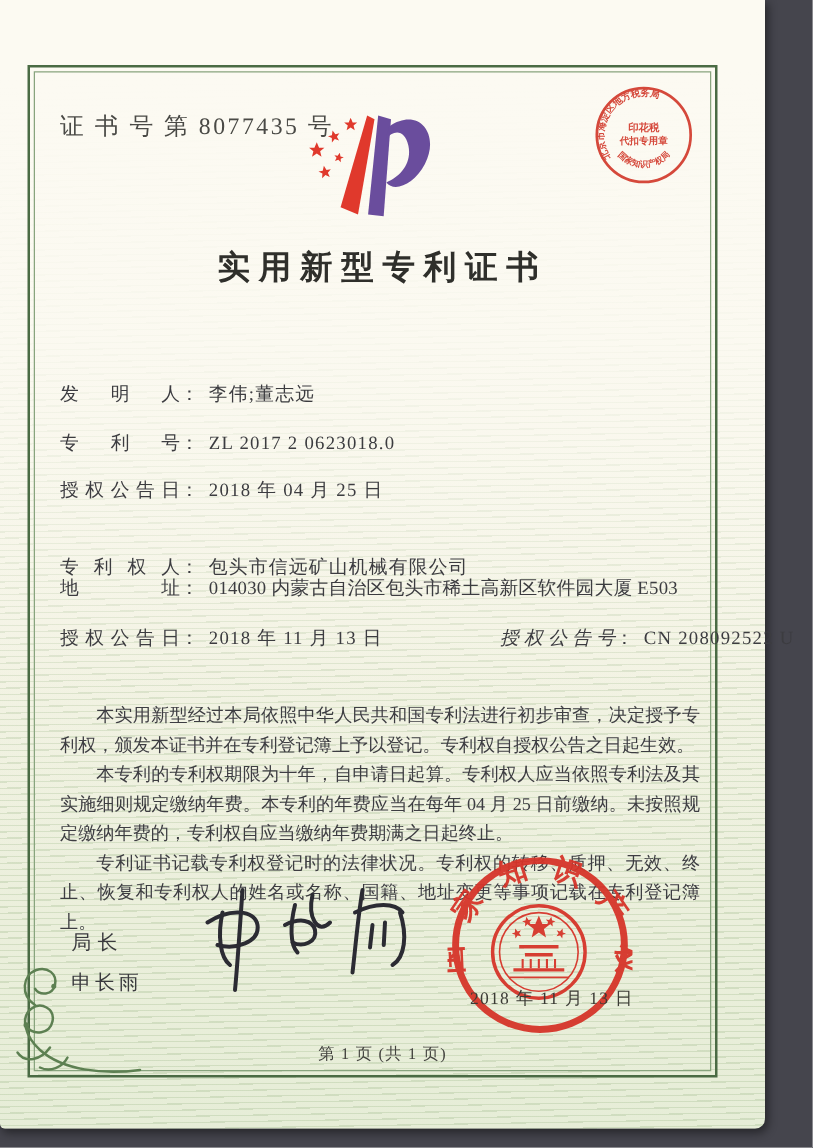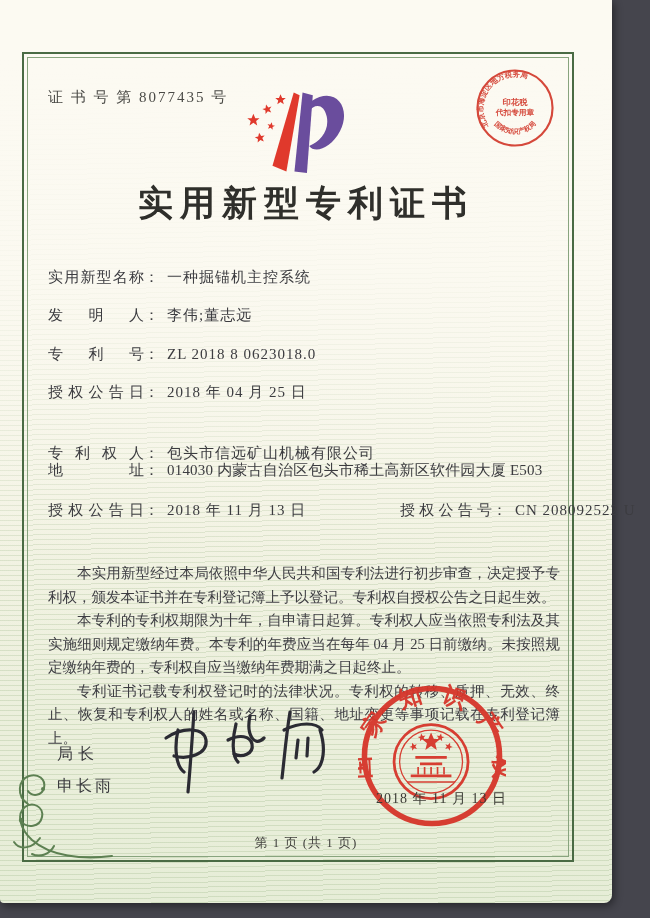--- a/index.html
+++ b/index.html
@@ -20,36 +20,36 @@
 
   .frame {
     position:absolute; left:22px; top:52px; width:552px; height:810px;
     border:2px solid #4a6b44;
   }
   .frame::before {
     content:""; position:absolute; inset:3px; border:1px solid #88a47e; pointer-events:none;
   }
 
   .cert-no {
-    position:absolute; left:48px; top:88px; font-size:15px; letter-spacing:2px; color:#4a4a46;
+    position:absolute; left:48px; top:88px; font-size:19px; letter-spacing:2px; color:#4a4a46;
   }
 
   .logo { position:absolute; left:238px; top:90px; width:110px; height:84px; }
 
   .title {
-    position:absolute; left:0; top:180px; width:612px; text-align:center;
-    font-size:35px; font-weight:bold; letter-spacing:7px; color:#2f2f2b;
+    position:absolute; left:0; top:196px; width:612px; text-align:center;
+    font-size:26px; font-weight:bold; letter-spacing:7px; color:#2f2f2b;
   }
 
   .field-row { position:absolute; left:48px; font-size:15px; color:#3c3c40; white-space:nowrap; }
   .f-label { display:inline-block; width:96px; text-align:justify; text-align-last:justify; color:#3c3c40; }
   .f-colon { display:inline-block; margin-right:8px; }
   .f-value { letter-spacing:1px; }
   .grant-no-group { position:absolute; left:352px; top:0; }
-  .grant-no-group .f-label { width:92px; }
+  .grant-no-group .f-label { width:92px;font-style:italic; }
 
   .body-text {
     position:absolute; left:48px; top:530px; width:512px;
     font-size:14.5px; line-height:23.5px; color:#3d3d42; text-align:justify;margin-top:32px;
   }
   .body-text p { text-indent:2em; }
 
   .officer { position:absolute; left:57px; top:744px; font-size:16px; color:#3a3a3e; letter-spacing:5px; }
   .officer .name { display:block; margin-top:11px; letter-spacing:3px;text-align:right; }
 
@@ -104,28 +104,25 @@
       </text>
       <text font-size="11" fill="#d23a2c" font-weight="bold">
         <textPath href="#taxArcBot" startOffset="2">国家知识产权局</textPath>
       </text>
       <text x="65" y="60" text-anchor="middle" font-size="13.5" fill="#d23a2c" font-weight="bold">印花税</text>
       <text x="65" y="77" text-anchor="middle" font-size="12.5" fill="#d23a2c" font-weight="bold">代扣专用章</text>
     </svg>
 
     <div class="title">实用新型专利证书</div>
 
-    <div class="field-row" style="top:268px">
-      <span class="f-label">实用新型名称</span><span class="f-colon">：</span><span class="f-value">一种掘锚机主控系统</span>
-    </div>
     <div class="field-row" style="top:306px">
       <span class="f-label">发明人</span><span class="f-colon">：</span><span class="f-value">李伟;董志远</span>
     </div>
     <div class="field-row" style="top:345px">
-      <span class="f-label">专利号</span><span class="f-colon">：</span><span class="f-value">ZL 2018 8 0623018.0</span>
+      <span class="f-label">专利号</span><span class="f-colon">：</span><span class="f-value">ZL 2017 2 0623018.0</span>
     </div>
     <div class="field-row" style="top:383px">
       <span class="f-label">授权公告日</span><span class="f-colon">：</span><span class="f-value">2018 年 04 月 25 日</span>
     </div>
     <div class="field-row" style="top:444px">
       <span class="f-label">专利权人</span><span class="f-colon">：</span><span class="f-value">包头市信远矿山机械有限公司</span>
     </div>
     <div class="field-row" style="top:461px">
       <span class="f-label">地址</span><span class="f-colon">：</span><span class="f-value" style="letter-spacing:0.2px">014030 内蒙古自治区包头市稀土高新区软件园大厦 E503</span>
     </div>

